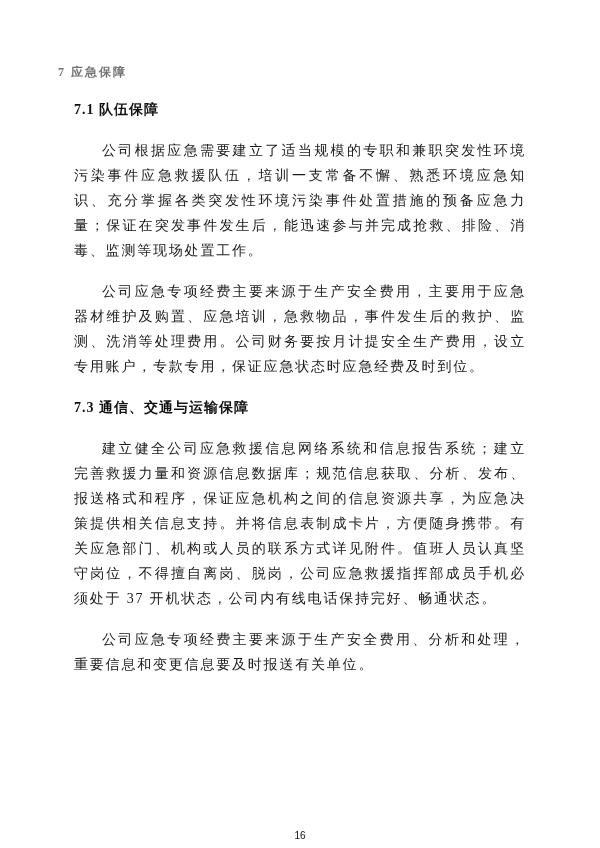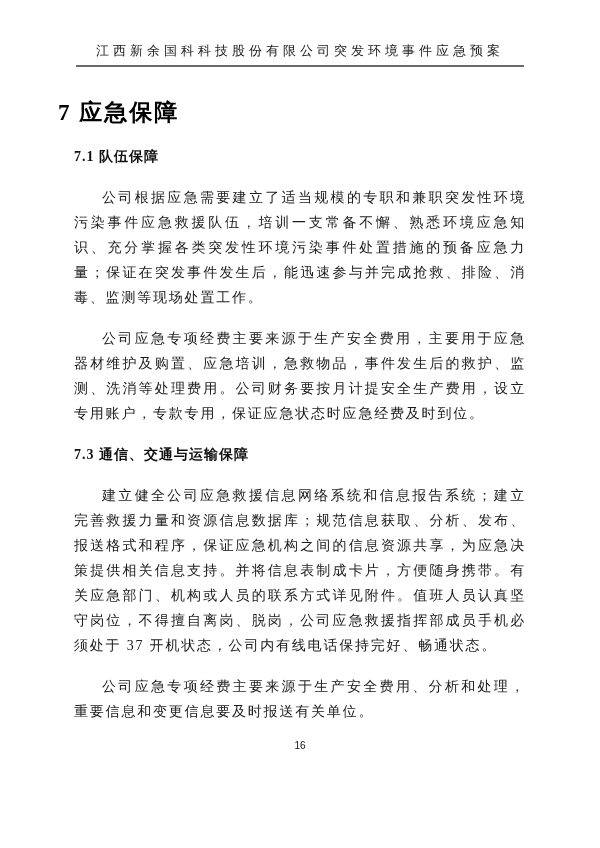--- a/index.html
+++ b/index.html
@@ -25,25 +25,25 @@
     color: #222;
     padding-bottom: 5px;
     white-space: nowrap;
   }
   .header-rule {
     height: 2px;
     background: #6a6a6a;
     margin: 0 18px;
   }
   .chapter-title {
-    font-size: 23px;
+    font-size: 12px;
     font-weight: 700;
     letter-spacing: 2px;
-    margin: 30px 0 8px 0;
-    color: #000000;
+    margin: 22px 0 8px 0;
+    color: #737373;
   }
   .section-heading {
     font-size: 14px;
     font-weight: 700;
     letter-spacing: 1px;
     line-height: 25px;
     margin: 16px;
     color: #111;
   }
   .para {
@@ -52,37 +52,33 @@
     letter-spacing: 1.8px;
     text-align: justify;
     text-indent: 2em;
     margin: 16px;
     color: #1a1a1a;
   }
   .bold { font-weight: 700; }
   .page-number {
     position: absolute;
     left: 0;
-    top: 740px;
+    top: 830px;
     width: 100%;
     text-align: center;
     font-size: 10px;
     font-family: "Liberation Sans", sans-serif;
     color: #111;
   }
 </style>
 </head>
 <body>
 
 <div class="page">
 
-  <div class="doc-header">
-    <div class="doc-header-title">江西新余国科科技股份有限公司突发环境事件应急预案</div>
-    <div class="header-rule"></div>
-  </div>
 
   <h1 class="chapter-title">7 应急保障</h1>
 
   <section>
     <h2 class="section-heading">7.1 队伍保障</h2>
     <p class="para">公司根据应急需要建立了适当规模的专职和兼职突发性环境污染事件应急救援队伍，培训一支常备不懈、熟悉环境应急知识、充分掌握各类突发性环境污染事件处置措施的预备应急力量；保证在突发事件发生后，能迅速参与并完成抢救、排险、消毒、监测等现场处置工作。</p>
   </section>
 
   <section>
     <p class="para">公司应急专项经费主要来源于生产安全费用，主要用于应急器材维护及购置、应急培训，急救物品，事件发生后的救护、监测、洗消等处理费用。公司财务要按月计提安全生产费用，设立专用账户，专款专用，保证应急状态时应急经费及时到位。</p>

